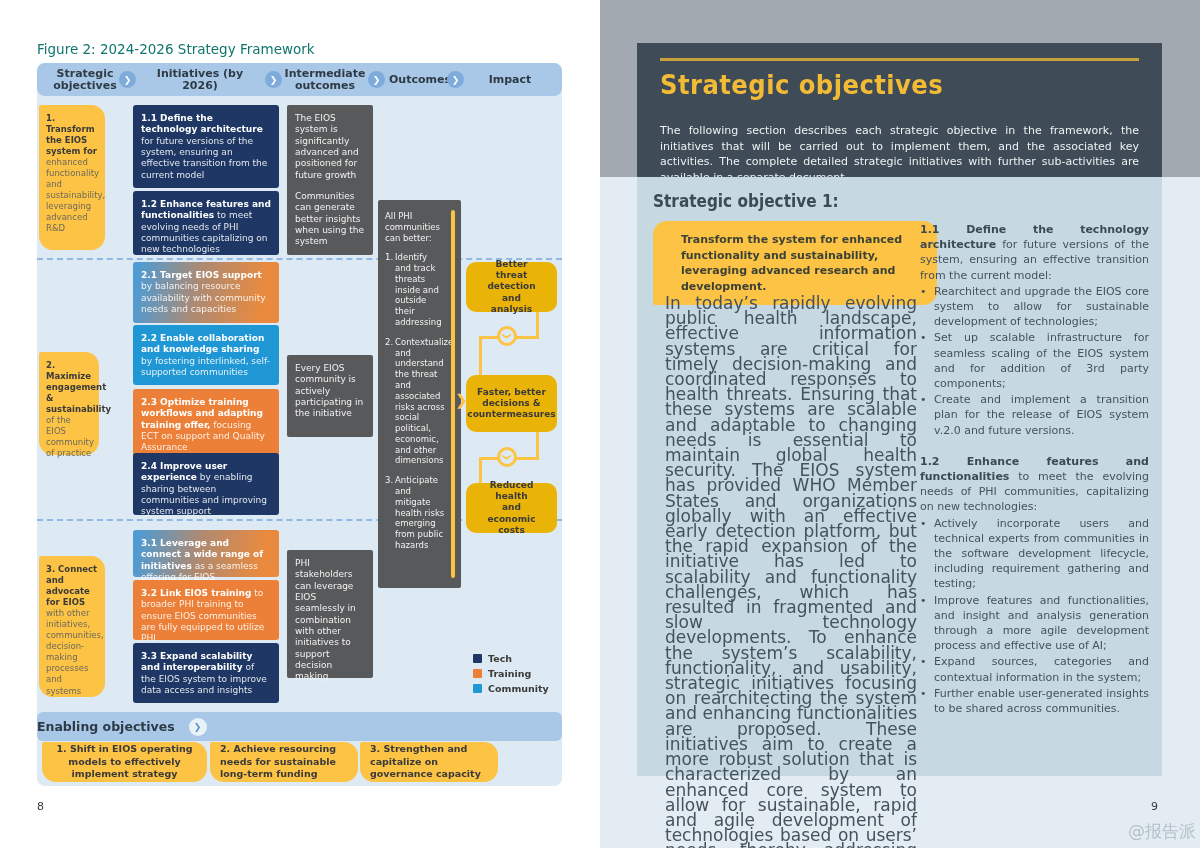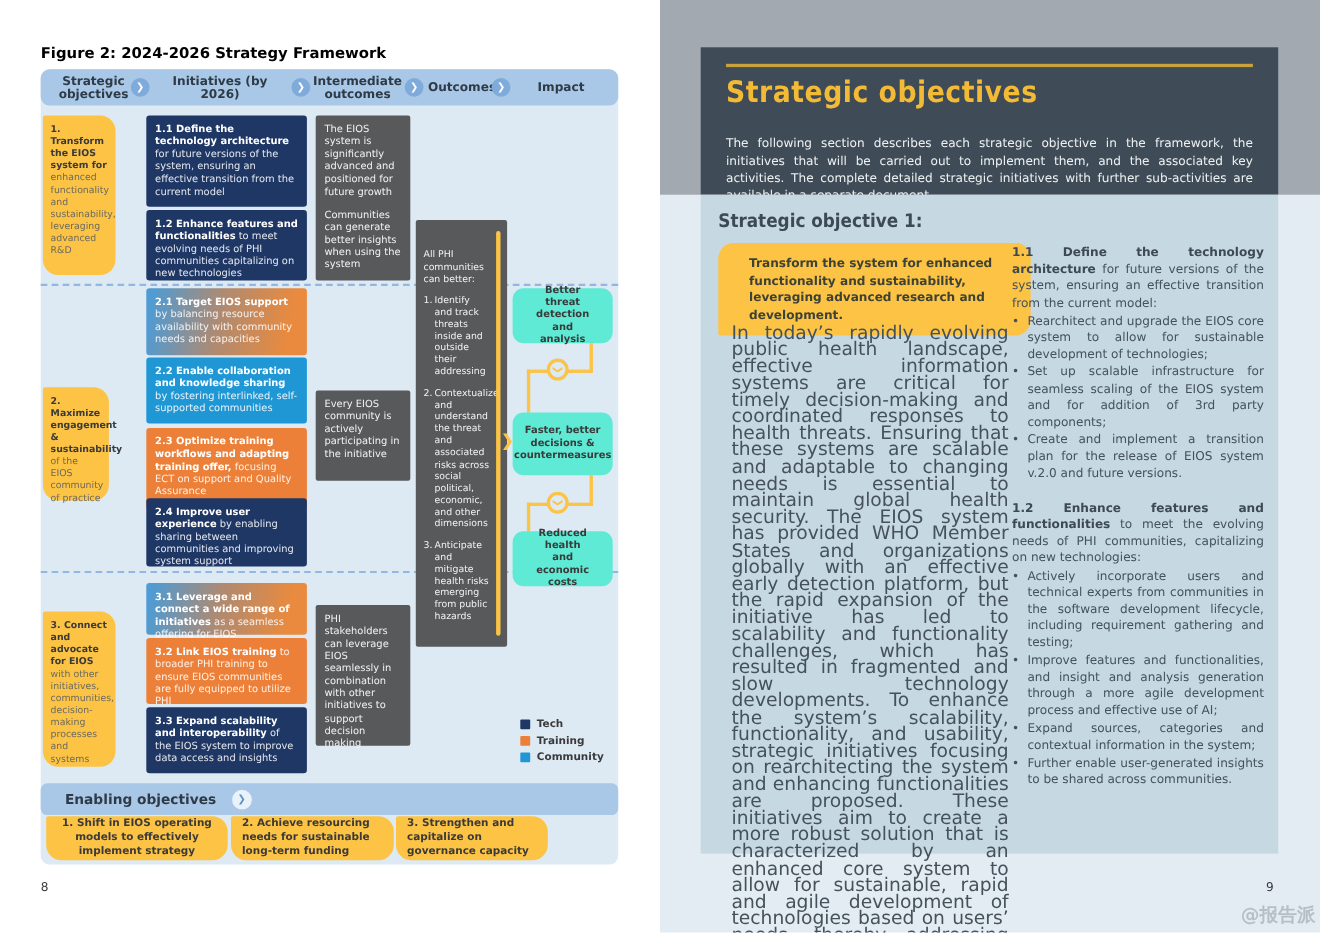--- a/index.html
+++ b/index.html
@@ -2,21 +2,21 @@
 <html><head>
 <meta charset="utf-8">
 <style>
   *{box-sizing:border-box;margin:0;padding:0}
   html,body{background:#fff}
   body{font-family:"DejaVu Sans","Liberation Sans",sans-serif;color:#3a3a3a}
   .canvas{position:relative;width:1200px;height:848px;overflow:hidden;background:#fff}
 
   
   .page-left{position:absolute;left:0;top:0;width:600px;height:848px;background:#fff}
-  .fig-title{position:absolute;left:37px;top:41px;font-size:13.5px;font-weight:bold;color:#000000}
+  .fig-title{position:absolute;left:37px;top:41px;font-size:13.5px;font-weight:normal;color:#0f766e}
   .figure{position:absolute;left:37px;top:63px;width:525px;height:723px;background:#dde9f3;border-radius:8px}
 
   .fig-header{position:absolute;left:0;top:0;width:525px;height:33px;background:#a9c7e7;border-radius:8px}
   .hdr-label{position:absolute;top:0;height:33px;display:flex;align-items:center;justify-content:center;text-align:center;font-size:11px;font-weight:bold;color:#2e3b46;line-height:1.05}
   .hdr-chev{position:absolute;top:8px;width:17px;height:17px;border-radius:50%;background:#7fabdb;color:#fff;
             display:flex;align-items:center;justify-content:center;font-size:9px;font-weight:bold}
 
   .ybox{position:absolute;background:#fcc344;border-radius:2px 14px 14px 14px;padding:8px 7px;font-size:8.5px;line-height:1.3}
   .ybox b{color:#3a3a3a}
   .ybox span{color:#6c6a5e}
@@ -26,41 +26,41 @@
   .init span{color:rgba(255,255,255,.88)}
   .navy{background:#1e3765}
   .orange{background:#ec8038}
   .blue{background:#2097d5}
   .grad{background:linear-gradient(100deg,#4f9bd3 4%,#ae8a72 45%,#ea8a3e 88%)}
 
   .gbox{position:absolute;left:250px;width:86px;background:#58595b;border-radius:2px;padding:8px 8px;font-size:9px;line-height:1.26;color:#f2f2f2}
   .gbox p + p{margin-top:10px}
 
   .outcomes-box{position:absolute;left:341px;top:137px;width:83px;height:388px;background:#58595b;border-radius:2px;
-                padding:27px 16px 9px 7px;font-size:8.5px;line-height:1.27;color:#f2f2f2}
+                padding:11px 16px 9px 7px;font-size:8.5px;line-height:1.27;color:#f2f2f2}
   .out-item{display:flex;margin-top:9px}
   .out-num{flex:0 0 10px}
   .yline{position:absolute;right:6px;top:10px;bottom:10px;width:4px;background:#fcc344;border-radius:2px}
   .out-arrow{position:absolute;left:418px;top:328px;color:#fcc344;font-size:15px;font-weight:bold}
 
-  .impact-box{position:absolute;left:429px;width:91px;background:#5eead4;border-radius:10px;display:flex;align-items:center;justify-content:center;
+  .impact-box{position:absolute;left:429px;width:91px;background:#eab308;border-radius:10px;display:flex;align-items:center;justify-content:center;
               text-align:center;font-size:9px;font-weight:bold;color:#3a3a3a;line-height:1.25;padding:4px 24px}
   .conn{position:absolute;background:#fcc344}
   .chev-circle{position:absolute;width:20px;height:20px;border-radius:50%;border:3px solid #fcc344;background:#dde9f3;
                display:flex;align-items:center;justify-content:center;color:#fcc344;font-size:9px;font-weight:bold}
   .chev-circle i{font-style:normal;display:inline-block;transform:rotate(90deg)}
 
   .legend{position:absolute;left:436px;top:590px;display:flex;flex-direction:column;gap:4px}
   .legend-row{display:flex;align-items:center;gap:6px;font-size:9.5px;font-weight:bold;color:#3a3a3a}
   .legend-sw{width:9px;height:9px;border-radius:1px}
 
   .dash{position:absolute;left:0;width:525px;border-top:2px dashed #8fb8e2}
 
   .enab-bar{position:absolute;left:0;top:649px;width:525px;height:29px;background:#a9c7e7;border-radius:6px;
-            display:flex;align-items:center;gap:14px;padding-left:22px}
+            display:flex;align-items:center;gap:14px;}
   .enab-bar .ttl{font-size:12.5px;font-weight:bold;color:#2e3b46}
   .enab-chev{width:18px;height:18px;border-radius:50%;background:#e9f1f9;color:#5b92c8;display:flex;align-items:center;justify-content:center;font-size:9px;font-weight:bold}
   .enab-box{position:absolute;top:679px;height:40px;background:#fcc344;border-radius:2px 14px 14px 14px;
             display:flex;align-items:center;padding:4px 10px;font-size:9.5px;font-weight:bold;color:#3a3a3a;line-height:1.3}
   .enab-box.center{text-align:center;justify-content:center}
 
   .pageno{position:absolute;font-size:11px;color:#3a3a3a}
 
   
   .page-right{position:absolute;left:600px;top:0;width:600px;height:848px;background:#e3ecf2}
@@ -78,21 +78,21 @@
            padding:11px 28px;font-size:11px;font-weight:bold;color:#3d4236;line-height:1.42}
   .body-col{position:absolute;left:28px;top:119px;width:252px;font-size:17px;line-height:15.2px;color:#45525c;text-align:justify}
   .right-col{position:absolute;left:283px;top:45px;width:229px;display:flex;flex-direction:column;gap:16px;
              font-size:11px;line-height:15.2px;color:#45525c}
   .right-col .lead{text-align:justify}
   .right-col b{color:#3d4a54}
   .bullet{display:flex;gap:5px;margin-top:1px}
   .bullet .bdot{flex:0 0 9px}
   .bullet .btxt{flex:1;text-align:justify}
 
-  .watermark{position:absolute;right:4px;top:820px;font-size:17px;font-weight:bold;color:#aab5be;opacity:.8}
+  .watermark{position:absolute;right:4px;top:820px;font-size:17px;font-weight:normal;color:#aab5be;opacity:.8}
 </style>
 </head>
 <body>
 
 <div class="canvas">
 
   <div class="page-left">
     <div class="fig-title">Figure 2: 2024-2026 Strategy Framework</div>
 
     <div class="figure">

